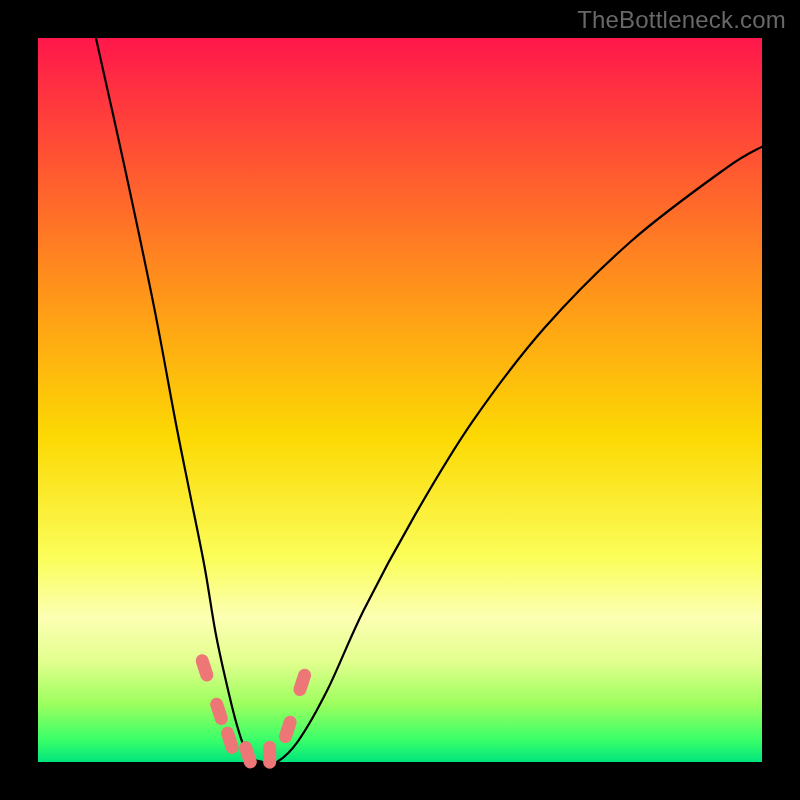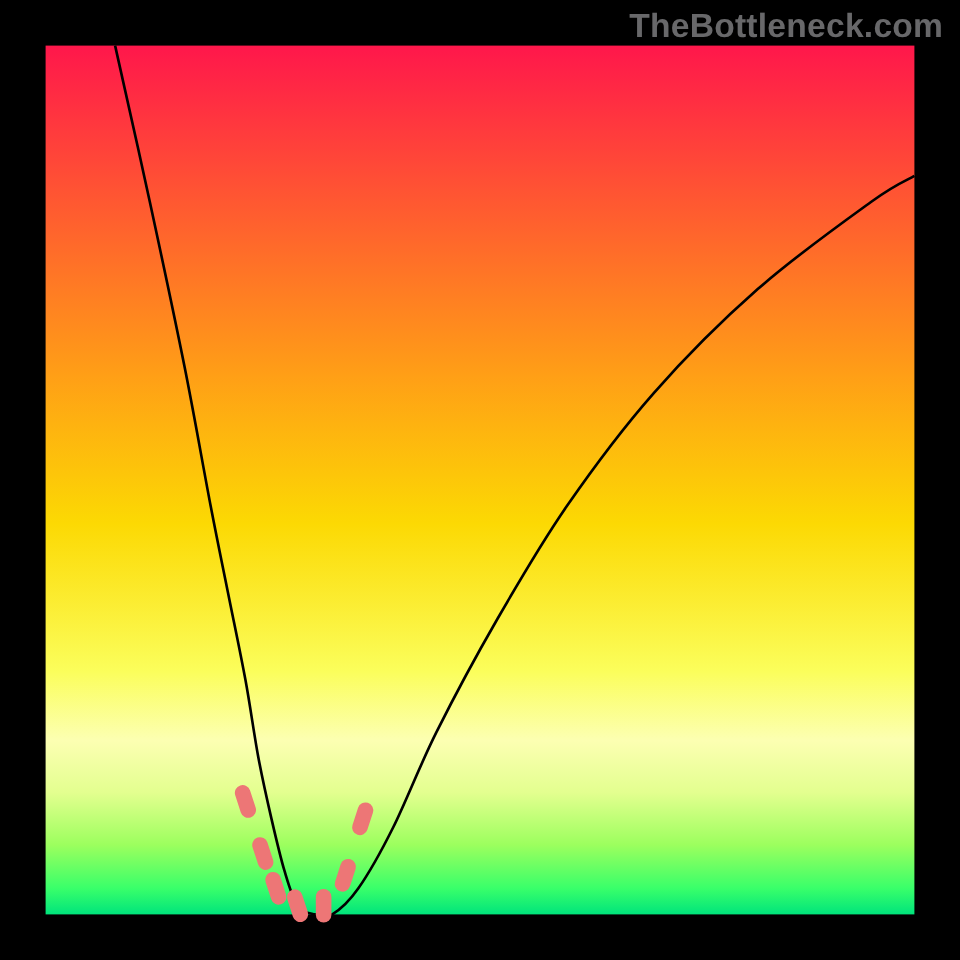--- a/index.html
+++ b/index.html
@@ -36,24 +36,23 @@
       #9cff5e 92%,
       #39ff6a 97%,
       #00e47c 100%
     );
   }
   .watermark {
     position: absolute;
     top: 6px;
     right: 14px;
     font-family: Arial, Helvetica, sans-serif;
-    font-size: 28px;
+    font-size: 24px;
     color: #68686a;
     letter-spacing: 0.2px;
-    font-weight: bold;
   }
   svg.curve {
     position: absolute;
     left: 0;
     top: 0;
     width: 724px;
     height: 724px;
     overflow: visible;
   }
   .curve-path {

